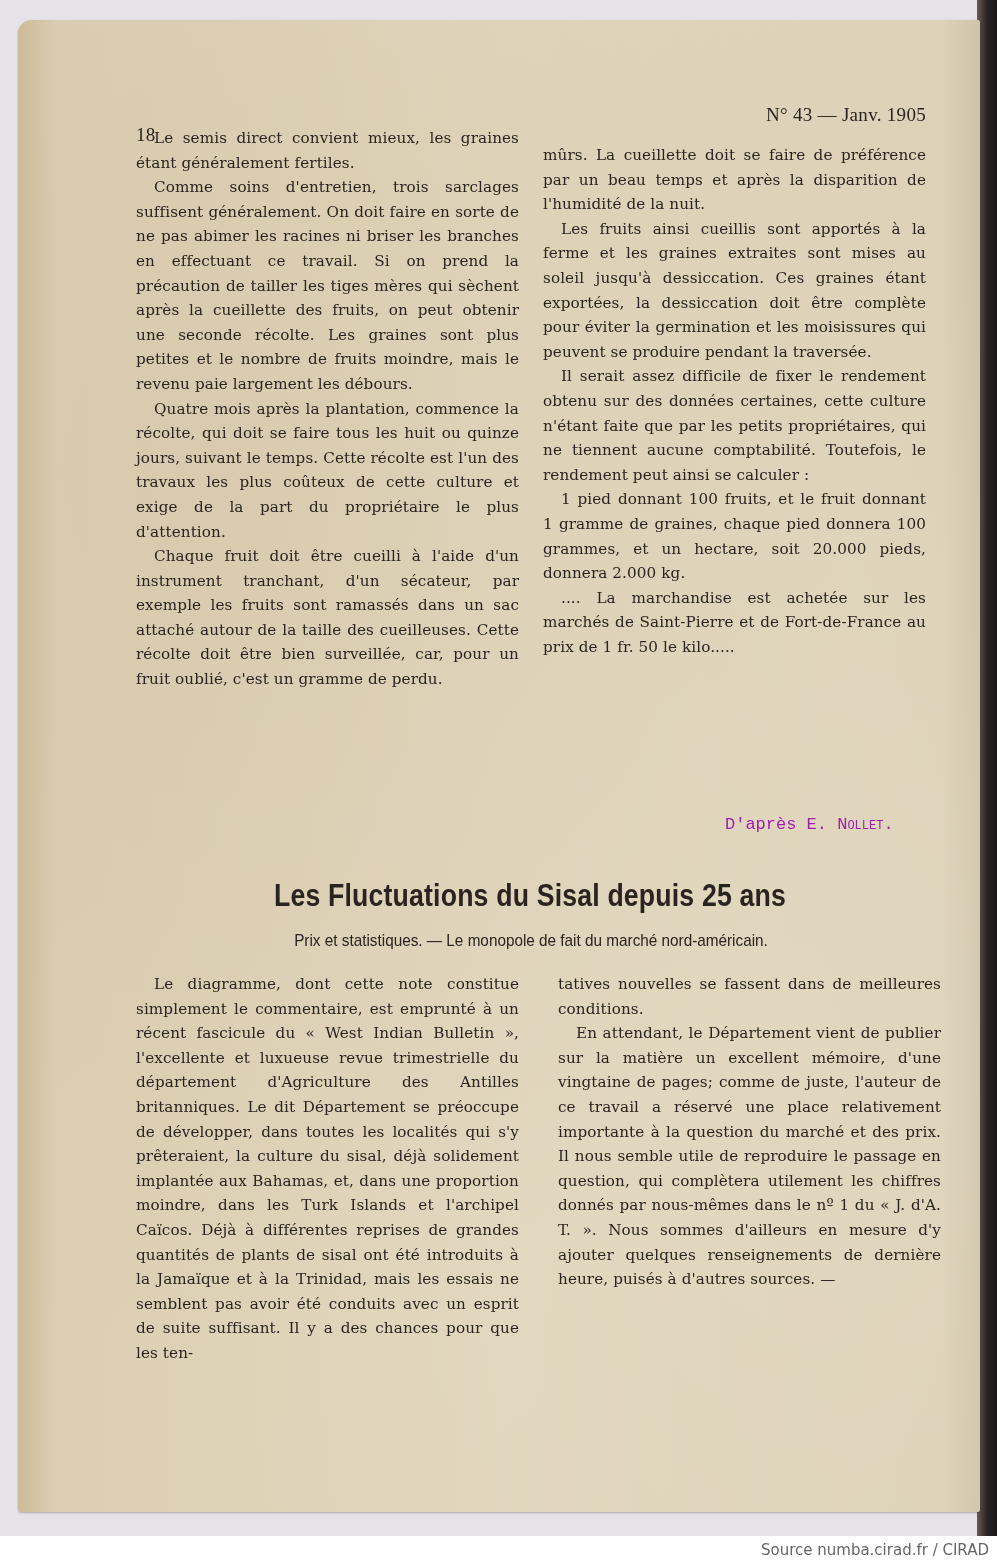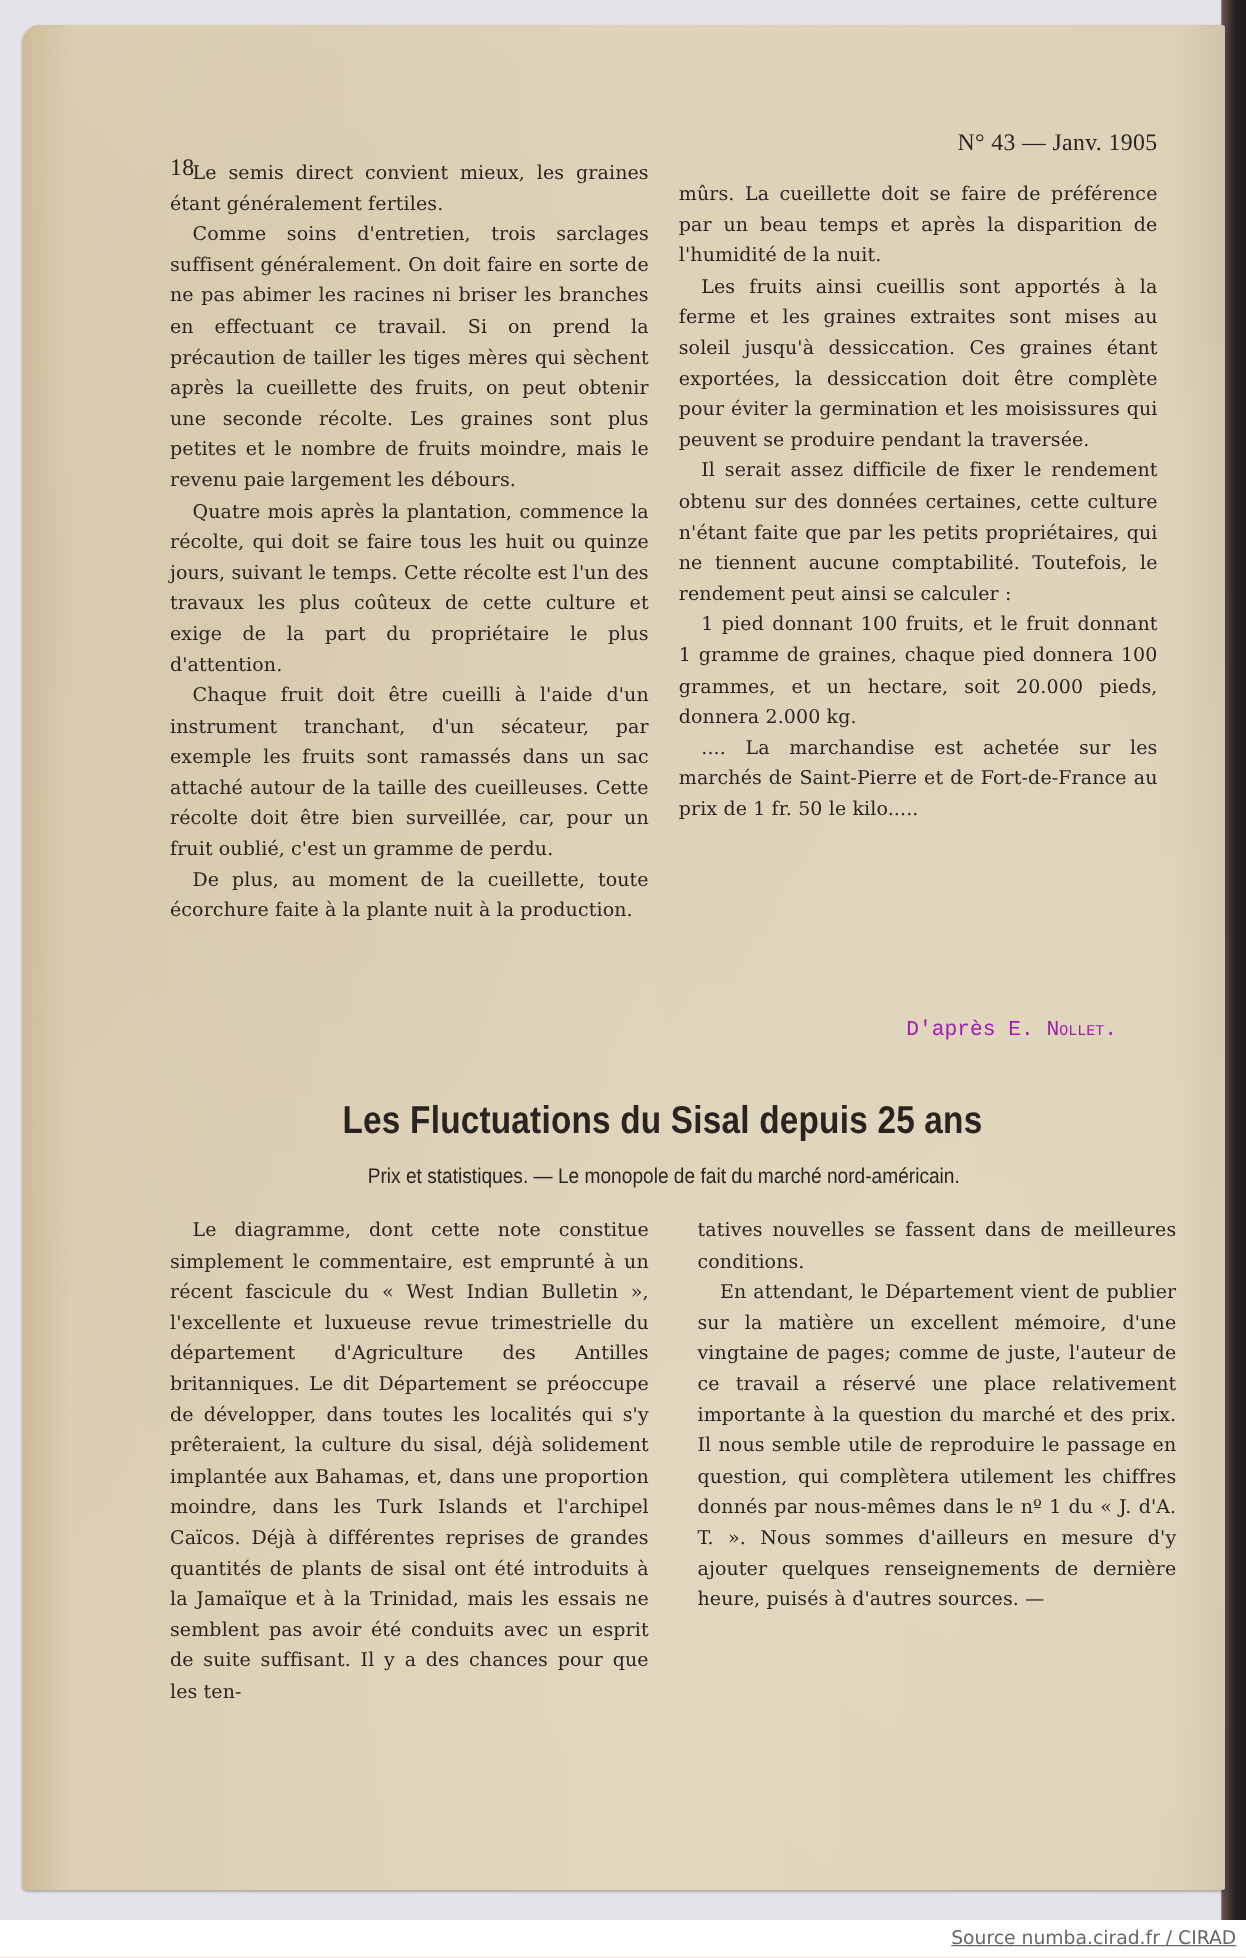--- a/index.html
+++ b/index.html
@@ -57,42 +57,41 @@
       font-size: 31px; color: #2a2420; letter-spacing: 0.2px;
       transform: scaleX(0.86); transform-origin: 530px 0;
     }
     .subtitle {
       position: absolute; left: 0; top: 931px; width: 1062px; text-align: center;
       font-family: "Liberation Sans", sans-serif; font-size: 17px; color: #2a2420;
       transform: scaleX(0.9); transform-origin: 531px 0;
     }
     .source {
       position: absolute; right: 8px; top: 1541px;
-      font-family: "DejaVu Sans", sans-serif; font-size: 15px; color: #666666; text-decoration: underline;
+      font-family: "DejaVu Sans", sans-serif; font-size: 15px; color: #666666;
     }
   </style>
 </head>
 <body>
 
 <div class="scan-bg"></div>
 <div class="binding"></div>
 
 <div class="page"></div>
 
 <div class="header">
   <span class="pageno">18</span>
   <span class="issue">N° 43 — Janv. 1905</span>
 </div>
 
 <div class="col col-a1">
   <p>Le semis direct convient mieux, les graines étant généralement fertiles.</p>
   <p>Comme soins d'entretien, trois sarclages suffisent généralement. On doit faire en sorte de ne pas abimer les racines ni briser les branches en effectuant ce travail. Si on prend la précaution de tailler les tiges mères qui sèchent après la cueillette des fruits, on peut obtenir une seconde récolte. Les graines sont plus petites et le nombre de fruits moindre, mais le revenu paie largement les débours.</p>
   <p>Quatre mois après la plantation, commence la récolte, qui doit se faire tous les huit ou quinze jours, suivant le temps. Cette récolte est l'un des travaux les plus coûteux de cette culture et exige de la part du propriétaire le plus d'attention.</p>
   <p>Chaque fruit doit être cueilli à l'aide d'un instrument tranchant, d'un sécateur, par exemple les fruits sont ramassés dans un sac attaché autour de la taille des cueilleuses. Cette récolte doit être bien surveillée, car, pour un fruit oublié, c'est un gramme de perdu.</p>
-  <p>De plus, au moment de la cueillette, toute écorchure faite à la plante nuit à la production.</p>
 </div>
 
 <div class="col col-b1">
   <p class="noindent">mûrs. La cueillette doit se faire de préférence par un beau temps et après la disparition de l'humidité de la nuit.</p>
   <p>Les fruits ainsi cueillis sont apportés à la ferme et les graines extraites sont mises au soleil jusqu'à dessiccation. Ces graines étant exportées, la dessiccation doit être complète pour éviter la germination et les moisissures qui peuvent se produire pendant la traversée.</p>
   <p>Il serait assez difficile de fixer le rendement obtenu sur des données certaines, cette culture n'étant faite que par les petits propriétaires, qui ne tiennent aucune comptabilité. Toutefois, le rendement peut ainsi se calculer :</p>
   <p>1 pied donnant 100 fruits, et le fruit donnant 1 gramme de graines, chaque pied donnera 100 grammes, et un hectare, soit 20.000 pieds, donnera 2.000 kg.</p>
   <p>.... La marchandise est achetée sur les marchés de Saint-Pierre et de Fort-de-France au prix de 1 fr. 50 le kilo.....</p>
 </div>
 

